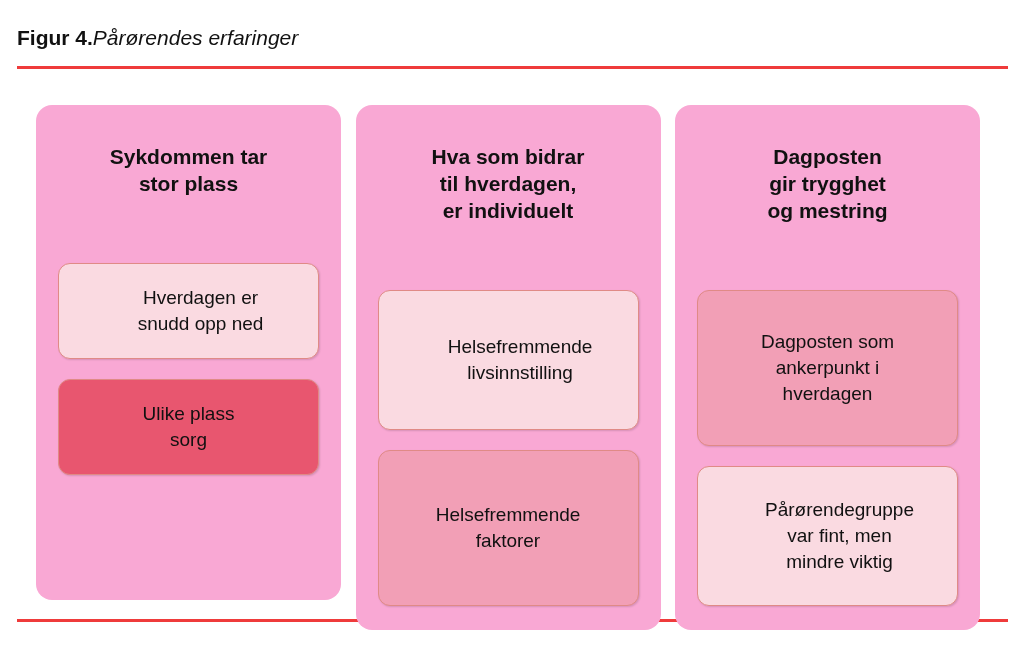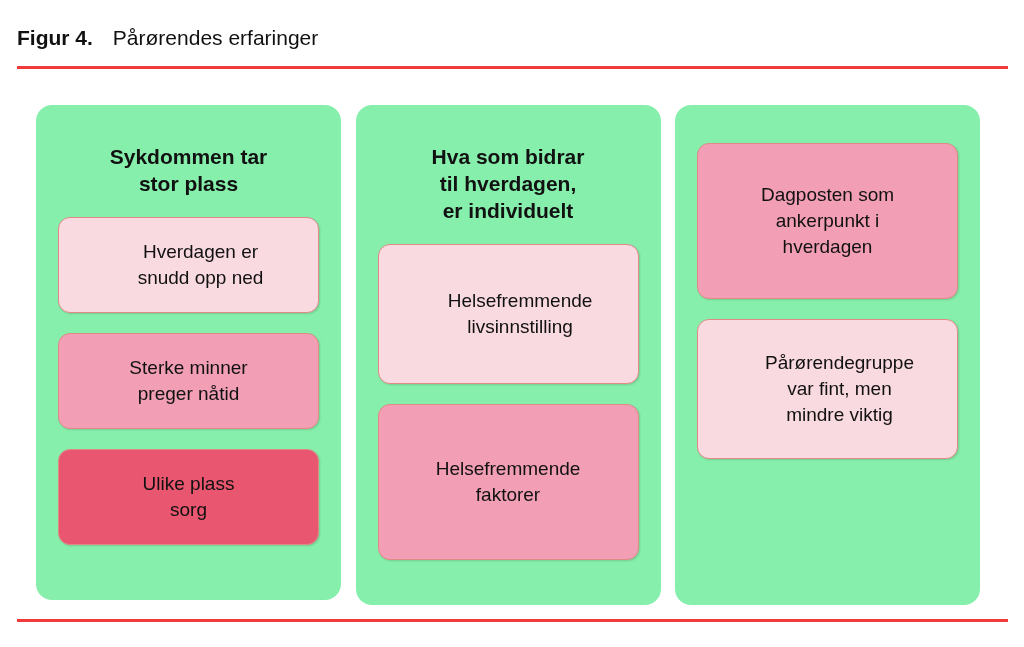--- a/index.html
+++ b/index.html
@@ -25,21 +25,22 @@
     font-size: 21px;
     line-height: 28px;
     white-space: nowrap;
     color: #111111;
   }
   .figure-title .label {
     font-weight: bold;
   }
   .figure-title .caption {
     font-weight: normal;
-    margin-left: 20px;
+    margin-left: 0;
+    font-style: italic;
   }
 
   
   .rule {
     position: absolute;
     left: 17px;
     width: 991px;
     height: 3px;
     background: #ef3b3b;
   }
@@ -53,27 +54,28 @@
     top: 105px;
     width: 944px;
     height: 500px;
     display: flex;
     align-items: flex-start;
     justify-content: space-between;
   }
 
   .panel {
     width: 305px;
-    background: #86efac;
+    background: #f9a8d4;
     border-radius: 16px;
     box-sizing: border-box;
     padding: 38px 22px 24px 22px;
     display: flex;
     flex-direction: column;
     align-items: stretch;
+    gap: 46px;
   }
   .panel-1 { min-height: 495px; }
   .panel-2 { min-height: 500px; }
   .panel-3 { min-height: 500px; }
 
   .panel-heading {
     font-size: 21px;
     font-weight: bold;
     line-height: 27px;
     text-align: center;
@@ -125,40 +127,41 @@
 <div class="rule rule-bottom"></div>
 
 <div class="columns">
 
   <div class="panel panel-1">
     <div class="panel-heading">Sykdommen tar
 stor plass</div>
     <div class="cards">
       <div class="card fill-light h-sm">Hverdagen er
 snudd opp ned</div>
-      <div class="card fill-medium h-sm">Sterke minner
-preger nåtid</div>
       <div class="card fill-dark h-sm">Ulike plass
 sorg</div>
     </div>
   </div>
 
   <div class="panel panel-2">
     <div class="panel-heading">Hva som bidrar
 til hverdagen,
 er individuelt</div>
     <div class="cards">
       <div class="card fill-light h-lg">Helsefremmende
 livsinnstilling</div>
       <div class="card fill-medium h-xl">Helsefremmende
 faktorer</div>
     </div>
   </div>
 
   <div class="panel panel-3">
+    <div class="panel-heading">Dagposten
+gir trygghet
+og mestring</div>
     <div class="cards">
       <div class="card fill-medium h-xl">Dagposten som
 ankerpunkt i
 hverdagen</div>
       <div class="card fill-light h-lg">Pårørendegruppe
 var fint, men
 mindre viktig</div>
     </div>
   </div>
 

